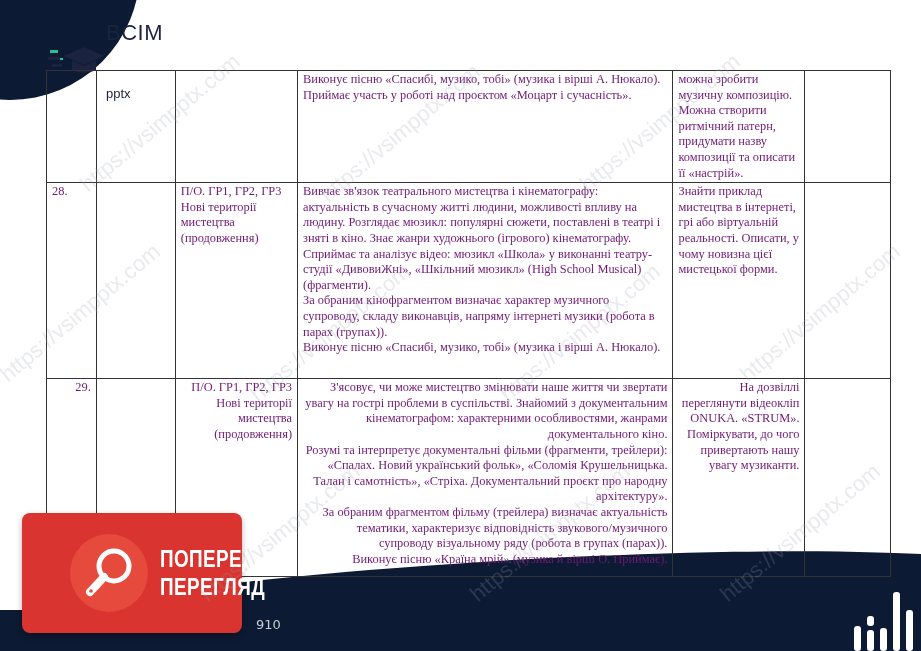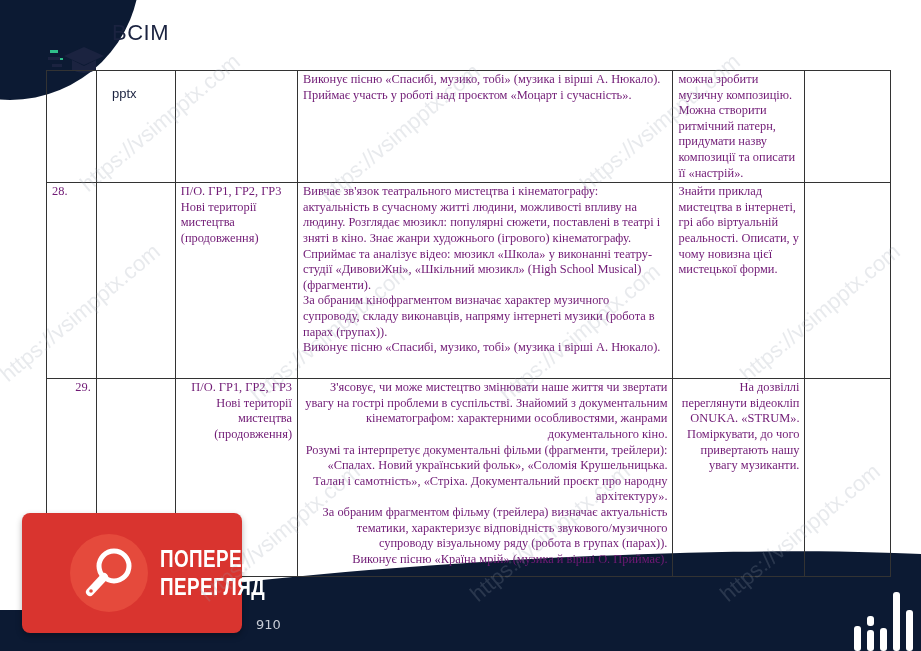--- a/index.html
+++ b/index.html
@@ -1,20 +1,20 @@
 <!DOCTYPE html>
 <html><head>
 <meta charset="utf-8">
 <style>
   html, body { margin:0; padding:0; }
   body { width:921px; height:651px; position:relative; overflow:hidden; background:#ffffff; font-family:"Liberation Serif", serif; }
   .corner-tl { position:absolute; left:-120px; top:-160px; width:260px; height:260px; border-radius:50%; background:#0c1a33; }
   .footer-wave { position:absolute; left:-60px; top:590px; width:1100px; height:200px; background:#0c1a33; border-radius:55% 45% 0 0 / 30% 22% 0 0; transform:rotate(-3deg); transform-origin:left top; }
   .footer-wave2 { position:absolute; left:0; top:610px; width:921px; height:41px; background:#0c1a33; }
-  .logo { position:absolute; left:48px; top:22px; display:flex; align-items:center;gap:6px; }
+  .logo { position:absolute; left:48px; top:22px; display:flex; align-items:center; }
   .logo-mark { width:56px; height:34px; position:relative; }
   .logo-text { margin-left:2px; line-height:1; }
   .logo-title { font-family:"Liberation Sans", sans-serif; font-size:22px; color:#1b2340; letter-spacing:0.5px; }
   .logo-sub { font-family:"Liberation Sans", sans-serif; font-size:13px; color:#1b2340;margin-top:43px; }
   table.plan { position:absolute; left:46px; top:70px; border-collapse:collapse; table-layout:fixed; width:845px; }
   table.plan td { border:1px solid #333; vertical-align:top; font-size:12.4px; line-height:15.6px; color:#701a75; padding:1px 5px; }
   .c1 { width:46px; } .c2 { width:73px; } .c3 { width:113px; } .c4 { width:347px; } .c5 { width:122px; } .c6 { width:79px; }
   td.num { padding-left:16px; }
   .p { margin:0; }
   .page-num { position:absolute; left:256px; top:617px; font-family:"DejaVu Sans", sans-serif; font-size:13px; color:#c8ccd6; }

